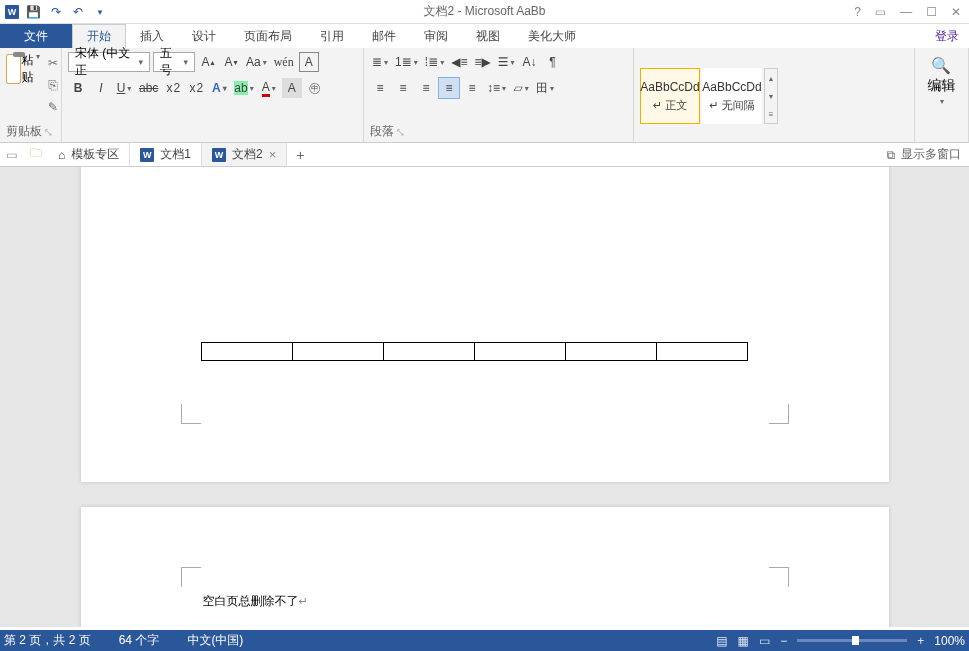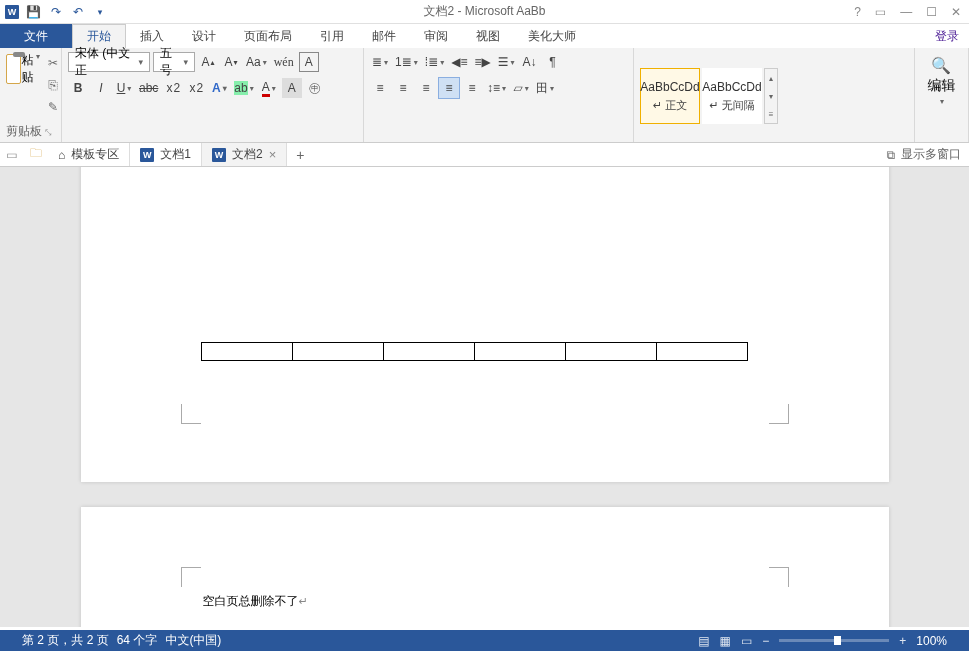--- a/index.html
+++ b/index.html
@@ -59,21 +59,21 @@
 .page2{top:340px;height:400px}
 .tbl{position:absolute;left:120px;top:300px;border-collapse:collapse}
 .tbl td{border:1px solid #000;width:91px;height:18px}
 .corner{position:absolute;width:20px;height:20px;border-color:#aaa;border-style:solid;border-width:0}
 .c-bl1{left:100px;top:362px;border-bottom-width:1px;border-left-width:1px}
 .c-br1{right:100px;top:362px;border-bottom-width:1px;border-right-width:1px}
 .c-tl2{left:100px;top:60px;border-top-width:1px;border-left-width:1px}
 .c-tr2{right:100px;top:60px;border-top-width:1px;border-right-width:1px}
 .doc-text{position:absolute;left:122px;top:86px;font-size:13px;color:#000}
 .para-mark{color:#888;font-size:11px}
-.statusbar{position:absolute;bottom:0;left:0;right:0;height:21px;background:#2a579a;color:#fff;display:flex;align-items:center;padding:0 22px;font-size:11px;gap:8px}
+.statusbar{position:absolute;bottom:0;left:0;right:0;height:21px;background:#2a579a;color:#fff;display:flex;align-items:center;padding:0 4px;font-size:11px;gap:28px}
 .sb-right{margin-left:auto;display:flex;align-items:center;gap:10px}
 .zoom-slider{width:110px;height:3px;background:#6a89b8;position:relative}
 .zoom-thumb{position:absolute;left:50%;top:-3px;width:7px;height:9px;background:#fff}
 .sb-icon{cursor:pointer;opacity:.85}
 .word-ico{width:14px;height:14px;background:#2a579a;color:#fff;display:inline-flex;align-items:center;justify-content:center;font-size:9px;font-weight:bold;border-radius:1px}
 .grp-arrow{font-size:8px;color:#888;cursor:pointer}
 </style>
 </head>
 <body>
 
@@ -195,20 +195,21 @@
         <div class="rb-btn">≡</div>
         <div class="rb-btn">≡</div>
         <div class="rb-btn">≡</div>
         <div class="rb-btn" style="background:#cfe0f4;outline:1px solid #8aaee0">≡</div>
         <div class="rb-btn">≡</div>
         <div class="rb-btn">↕≡<span class="drop-arrow">▾</span></div>
         <div class="rb-btn">▱<span class="drop-arrow">▾</span></div>
         <div class="rb-btn">田<span class="drop-arrow">▾</span></div>
       </div>
     </div>
+    <div class="group-label"><span>段落</span> <span class="grp-arrow">⤡</span></div>
   </div>
 
   <div class="ribbon-group style-group">
     <div class="group-body style-body">
       <div class="style-item sel">
         <div class="style-preview">AaBbCcDd</div>
         <div class="style-name">↵ 正文</div>
       </div>
       <div class="style-item">
         <div class="style-preview">AaBbCcDd</div>

